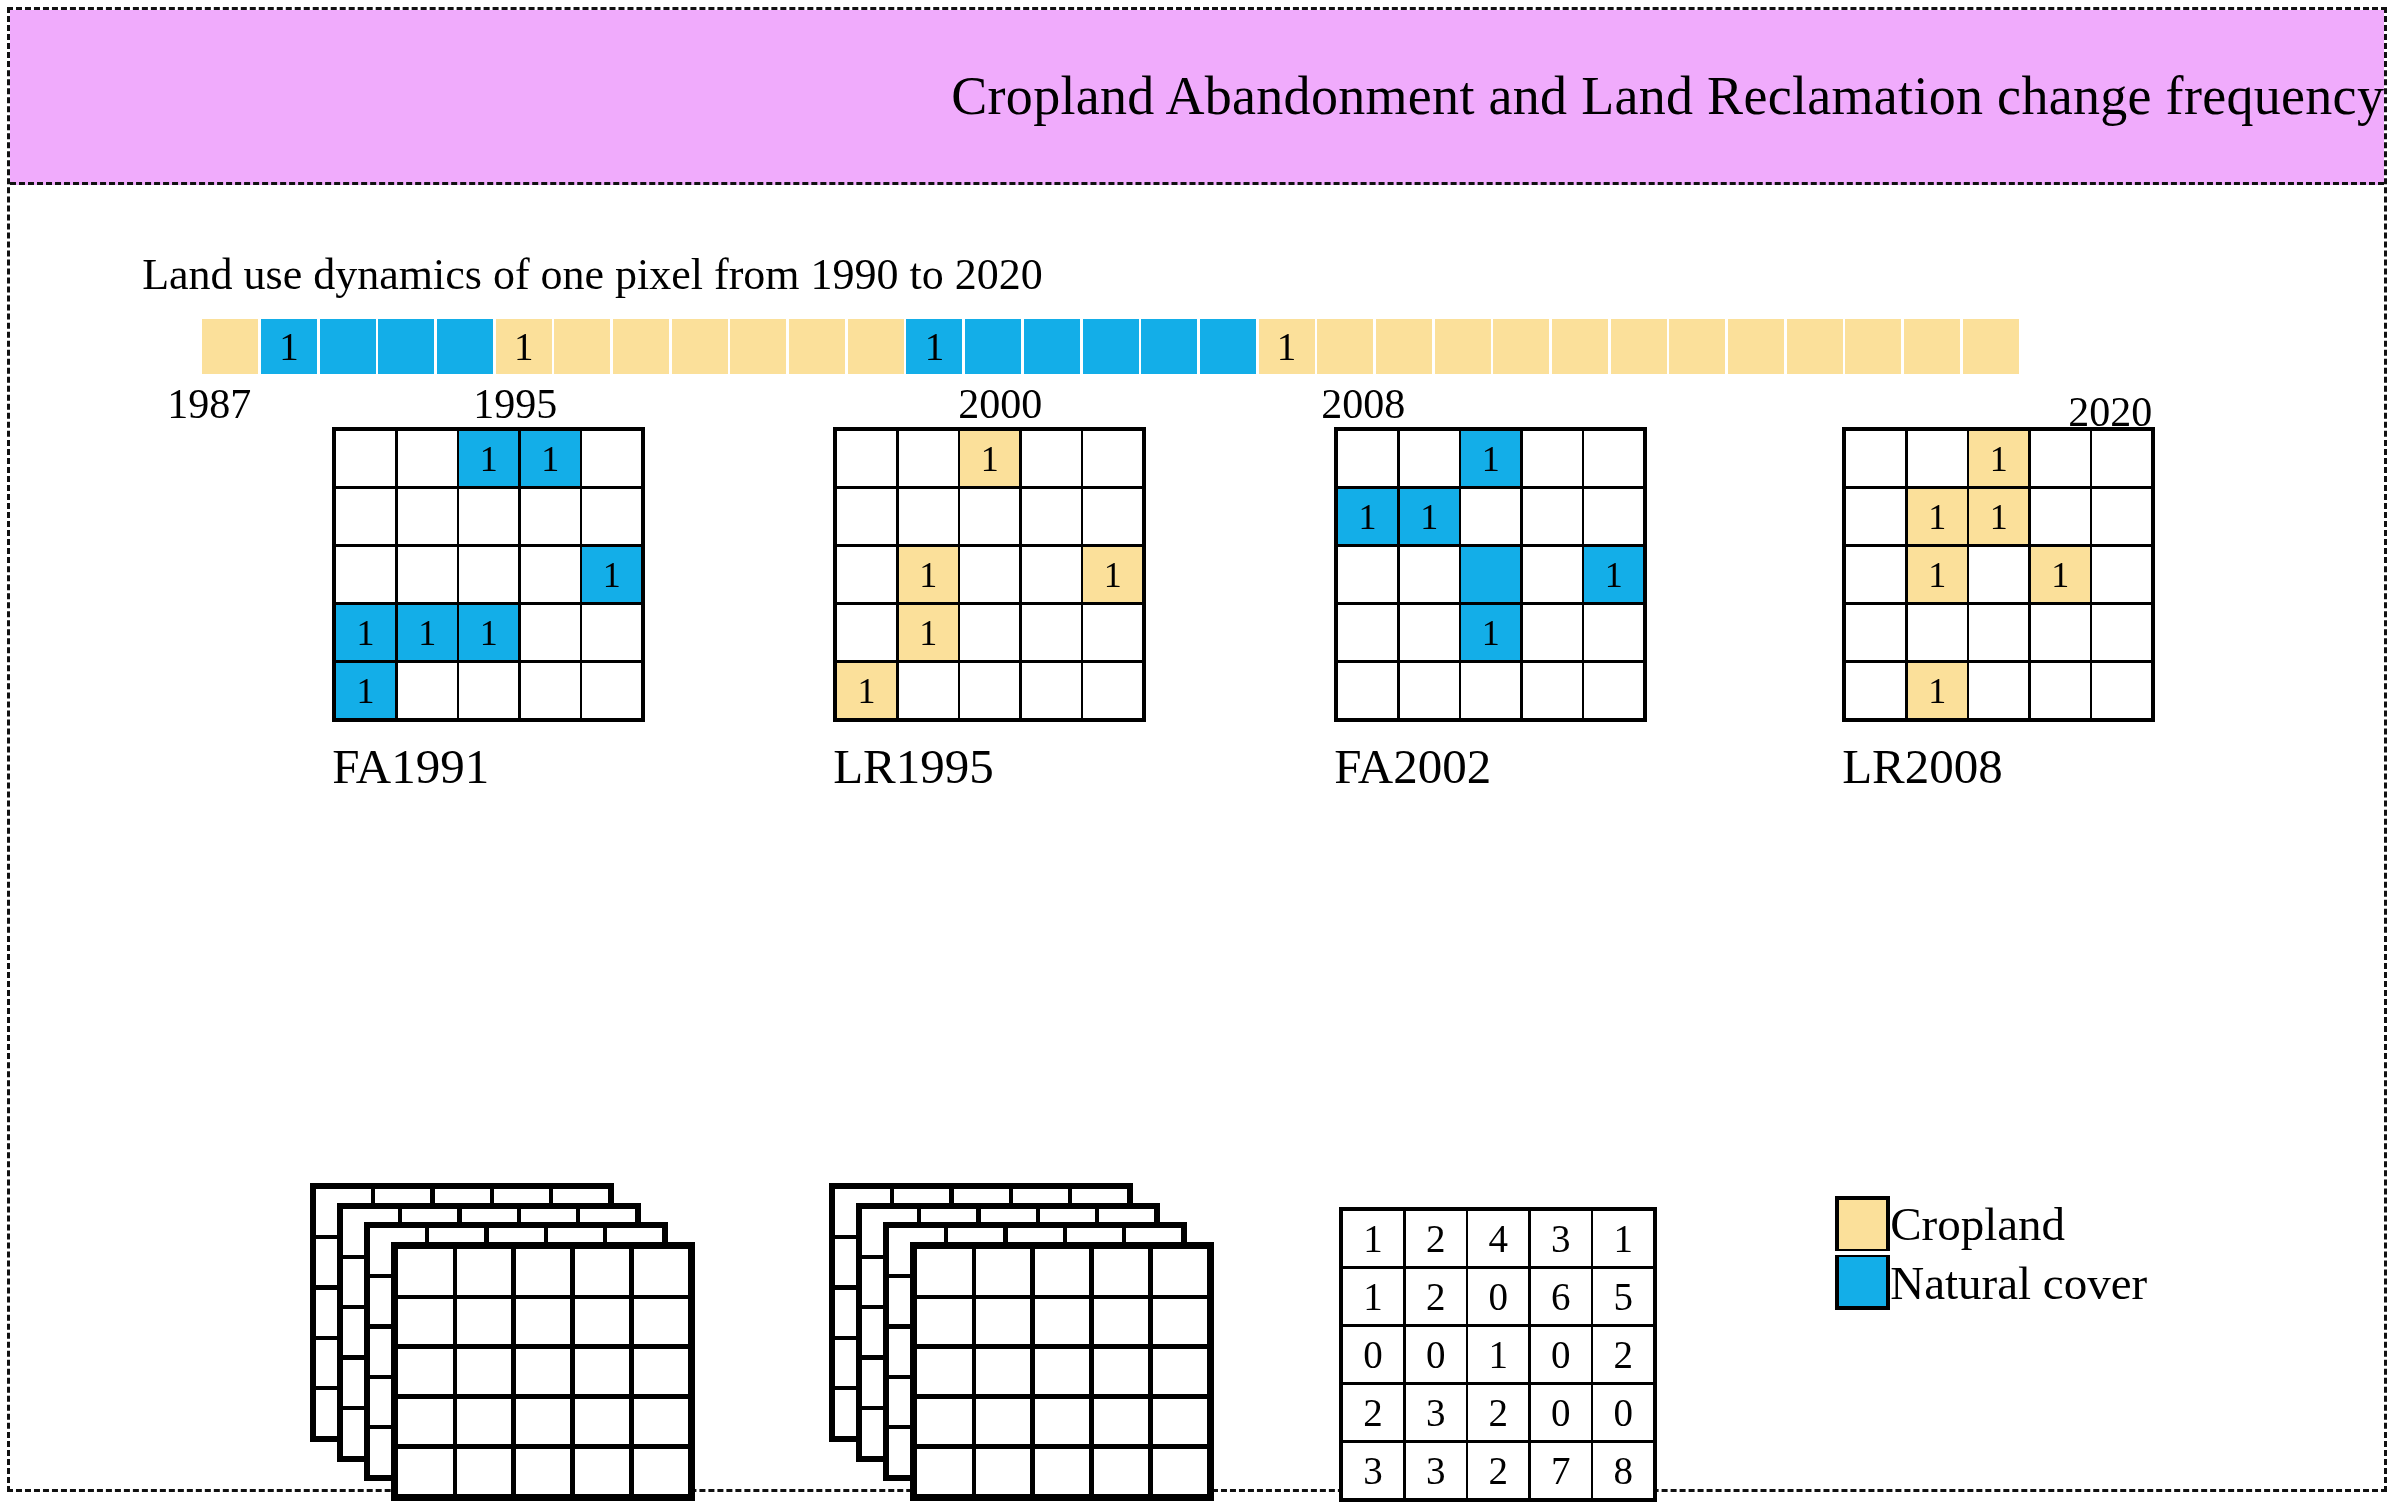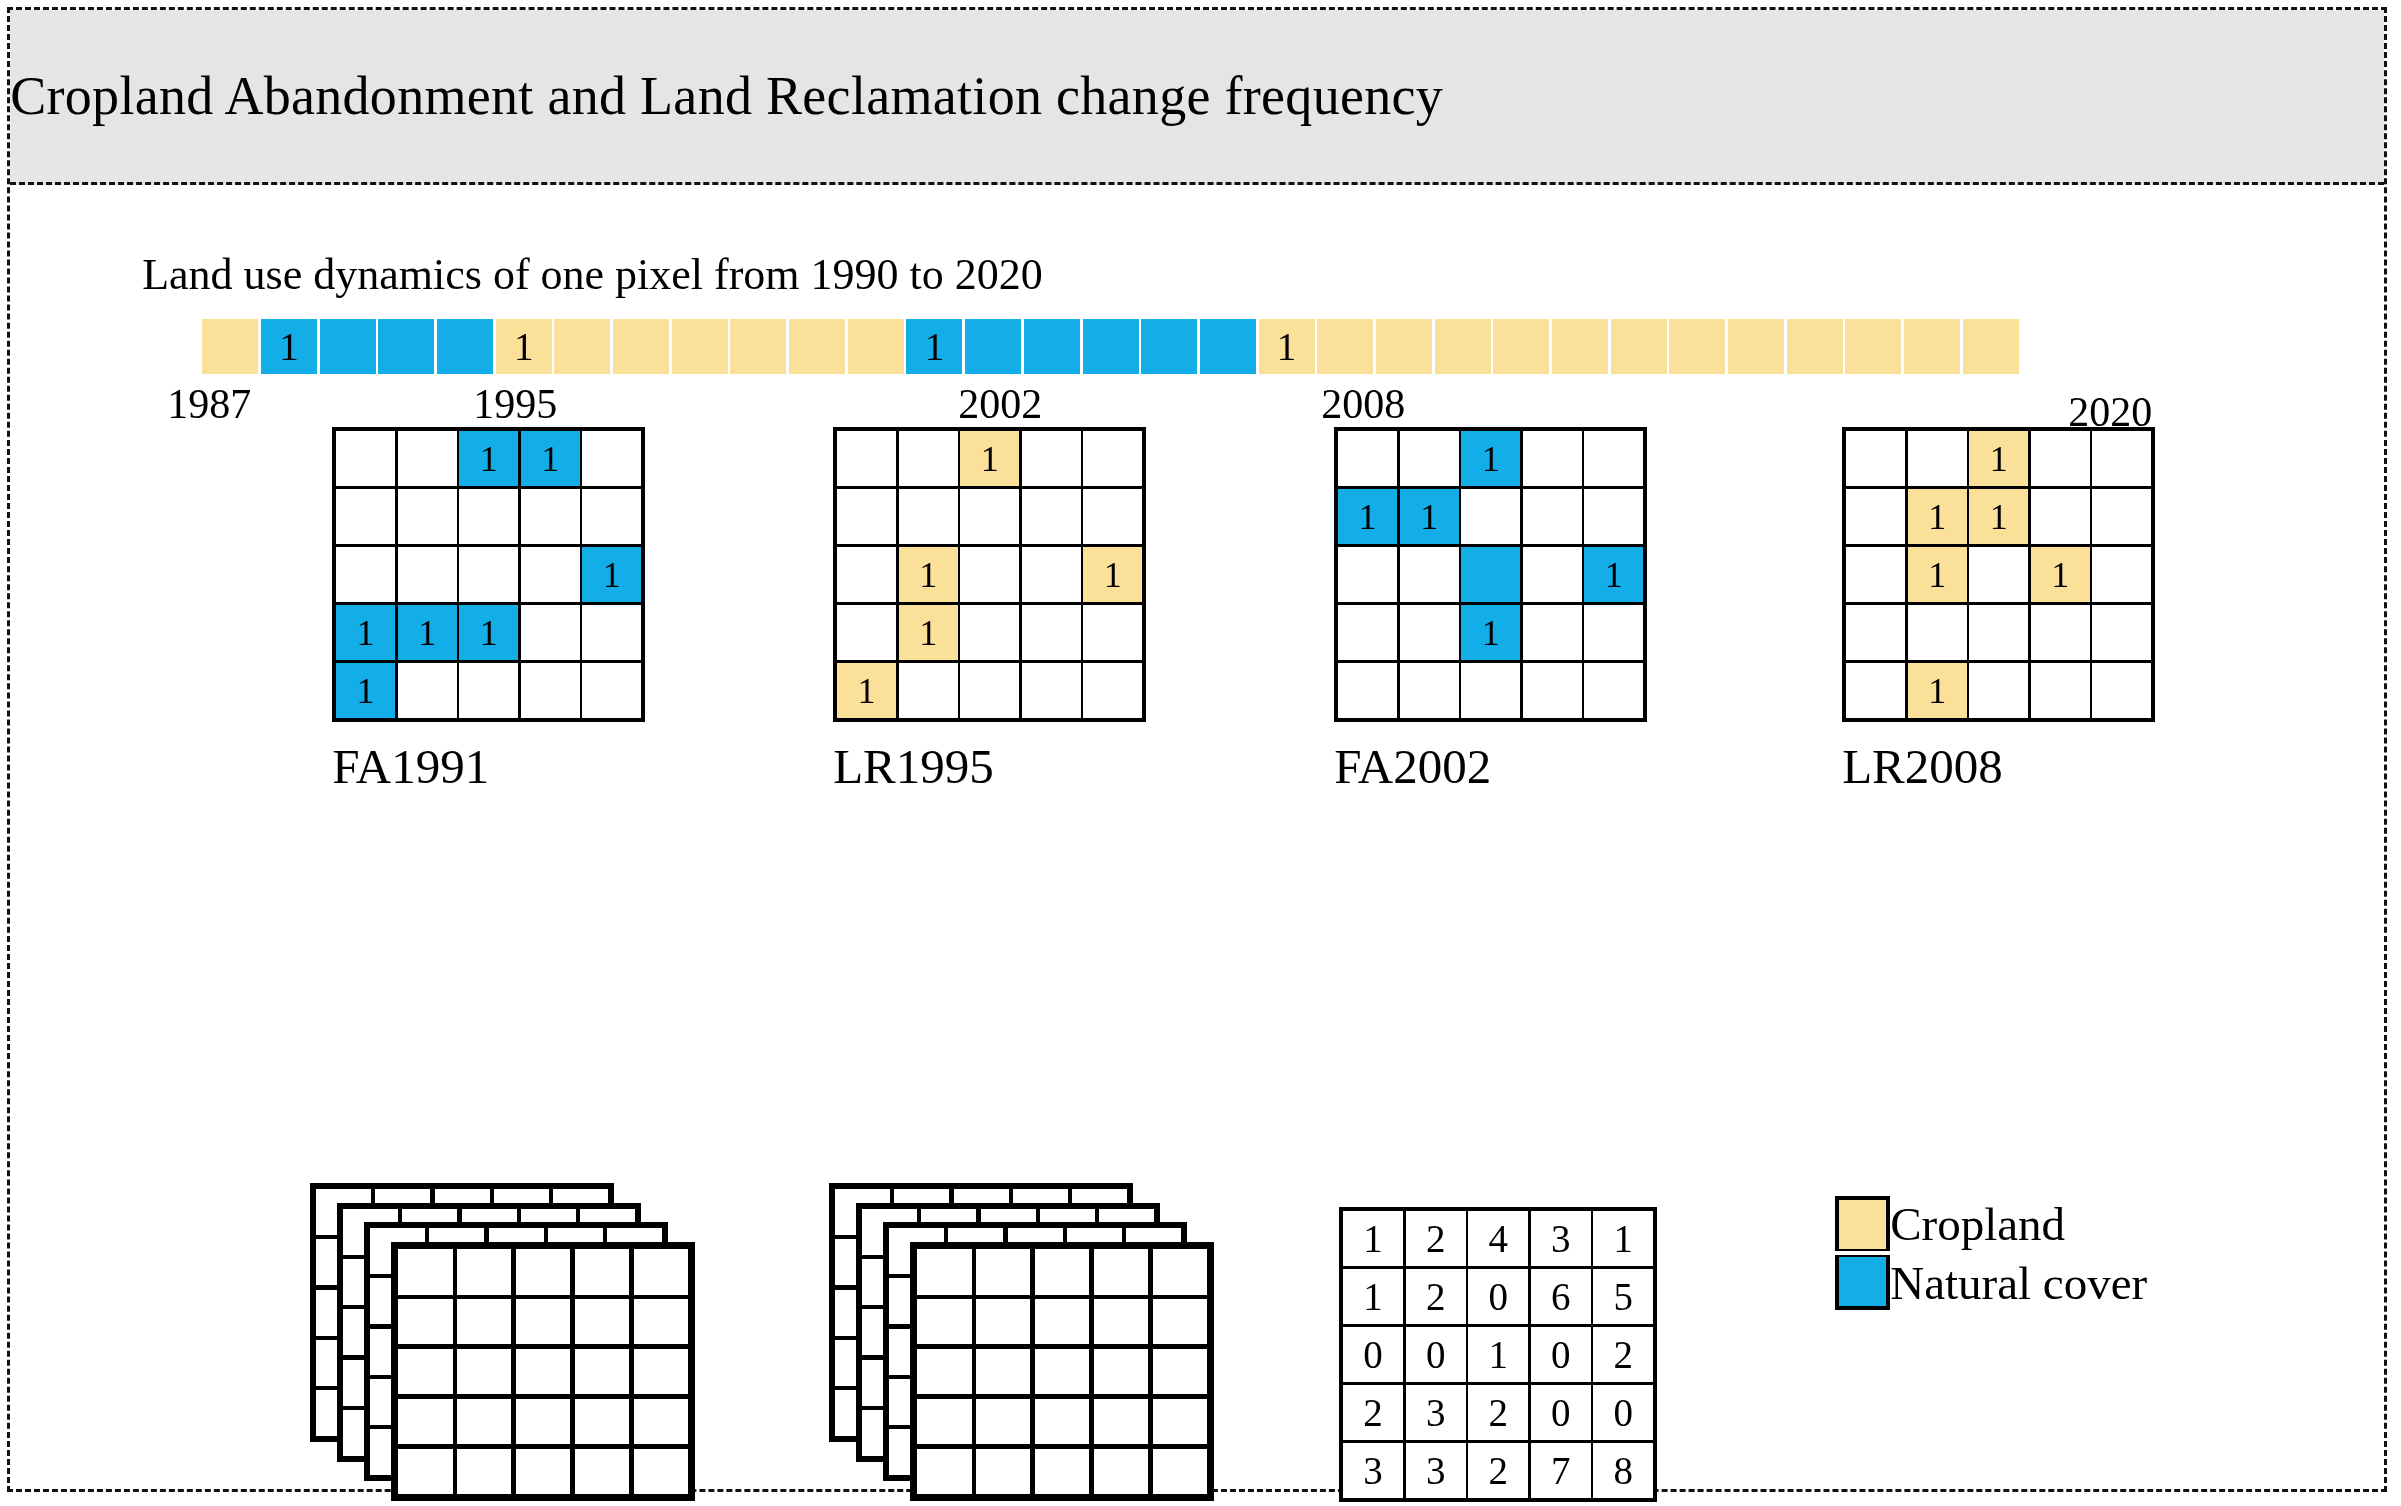--- a/index.html
+++ b/index.html
@@ -9,24 +9,24 @@
     position:absolute; left:7.2px; top:7.2px;
     width:2380px; height:1485px;
     border:3.6px dashed #111;
     box-sizing:border-box;
     background:#fff;
   }
 
   .title-band{
     position:absolute; left:0; top:0;
     width:100%; height:175px;
-    background:#e5e5e5;
+    background:#f0abfc;
     border-bottom:3.6px dashed #111;
     box-sizing:border-box;
-    display:flex; align-items:center; justify-content:flex-start;
+    display:flex; align-items:center; justify-content:flex-end;
   }
   .title-band .title{
     font-size:54px; letter-spacing:0.3px; white-space:nowrap;
   }
 
   .body-area{position:absolute; left:0; top:175px; width:100%; height:1306px;}
 
   .subtitle{
     position:absolute; left:85px; top:64px;
     font-size:44px; white-space:nowrap;margin-left:47px;
@@ -170,21 +170,21 @@
         <div class="tl-cell crop"></div>
         <div class="tl-cell crop"></div>
         <div class="tl-cell crop"></div>
         <div class="tl-cell crop"></div>
         <div class="tl-cell crop"></div>
         <div class="tl-cell crop"></div>
       </div>
     <div class="tl-years" id="tl-years">
         <div class="tl-year" style="left: 157px;">1987</div>
         <div class="tl-year" style="left: 463px;">1995</div>
-        <div class="tl-year" style="left: 948px;">2002</div>
+        <div class="tl-year" style="left: 948px;">2000</div>
         <div class="tl-year" style="left: 1311px;">2008</div>
         <div class="tl-year" style="left: 2058px; margin-top: 8px;">2020</div>
       </div>
 
     <svg class="arrow-down" viewBox="0 0 88 135">
       <polygon points="29,4 59,4 59,78 81,78 44,130 7,78 29,78" fill="#e6e6e6" stroke="#000" stroke-width="6" stroke-linejoin="miter"></polygon>
     </svg>
 
     <div id="grids-layer">
         <div class="grid5" style="left: 322px; top: 242px;">

